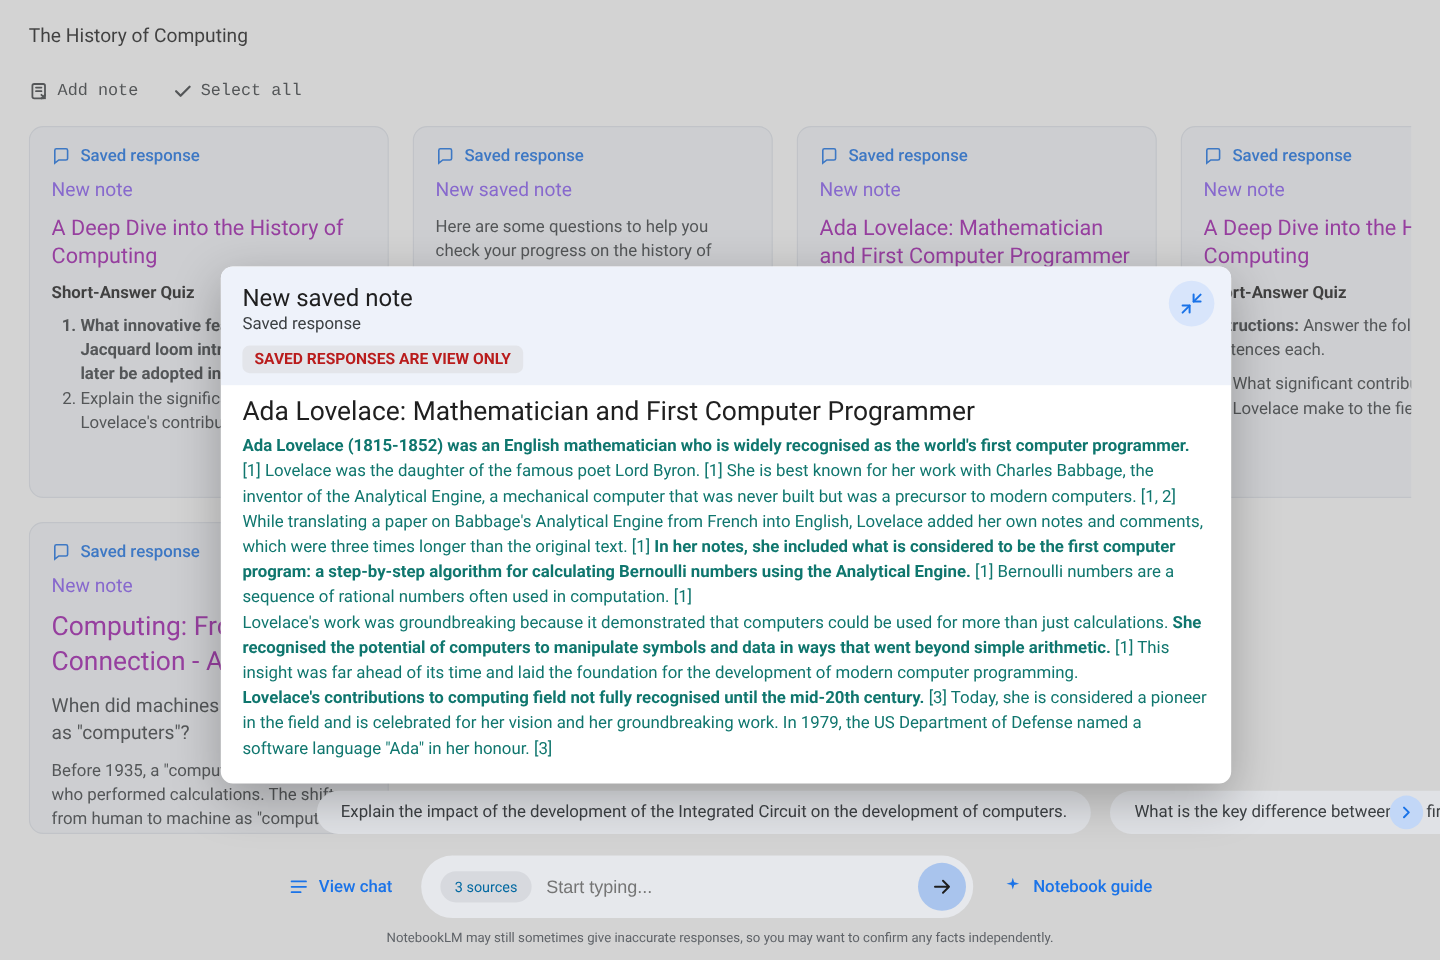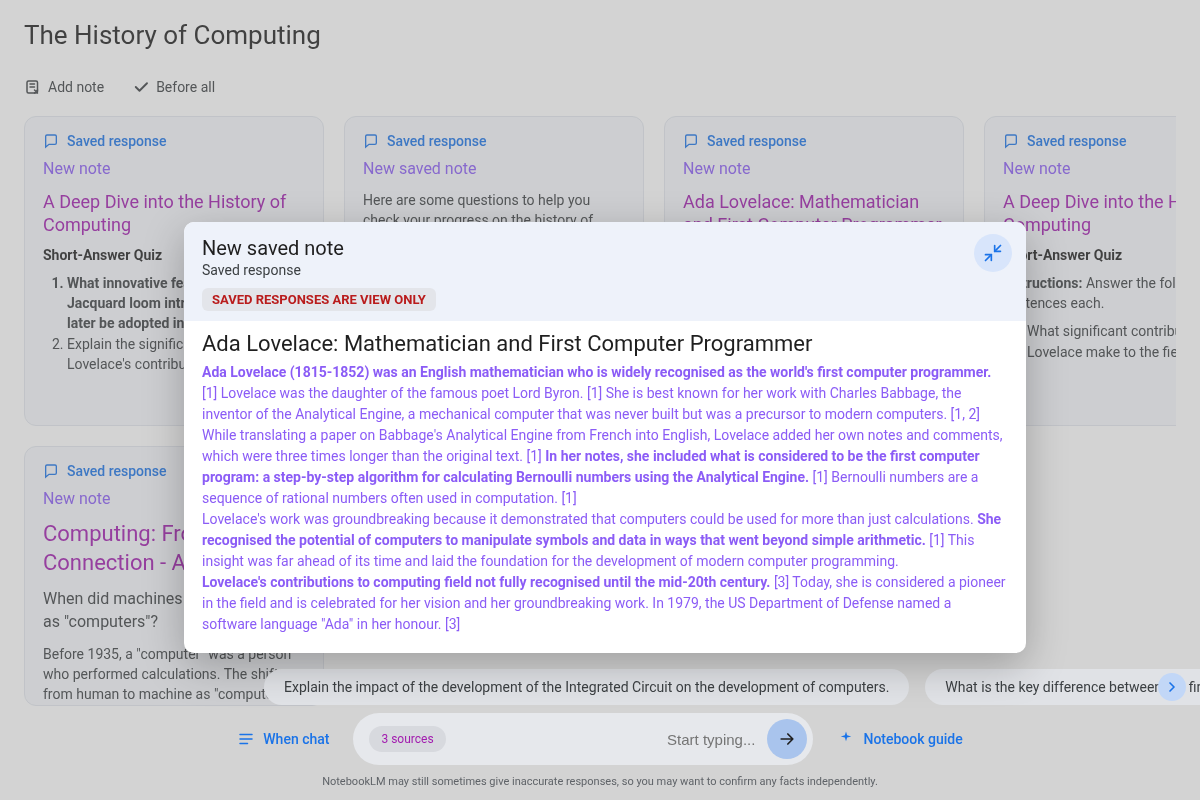--- a/index.html
+++ b/index.html
@@ -19,31 +19,32 @@
     }
 
     
     .bg-layer {
       position: absolute;
       inset: 0;
       padding: 20px 24px 0;
     }
 
     .title {
-      font-size: 26px;
+      font-size: 16px;
       font-weight: 400;
       color: #1f1f1f;
       margin-bottom: 28px;
     }
 
     .toolbar {
       display: flex;
       gap: 28px;
       margin-bottom: 20px;
       align-items: flex-end;
+      font-family: Liberation Mono, monospace;
     }
 
     .toolbar-btn {
       display: inline-flex;
       align-items: center;
       gap: 6px;
       font-size: 14px;
       color: #3c4043;
       cursor: pointer;
     }
@@ -127,21 +128,21 @@
     .bottom {
       position: absolute;
       left: 0; right: 0; bottom: 0;
       padding: 0 24px 12px;
     }
 
     .chips-row {
       display: flex;
       gap: 16px;
       align-items: center;
-      margin-bottom: 8px;
+      margin-bottom: 18px;
       padding-left: 240px;
       position: relative;
     }
 
     .chip {
       background: #e0e2e6;
       color: #3c4043;
       font-size: 14px;
       padding: 10px 20px;
       border-radius: 20px;
@@ -184,34 +185,33 @@
       background: #e6e8ec;
       border-radius: 28px;
       padding: 6px 6px 6px 16px;
       gap: 12px;
       width: 460px;
     }
 
     .sources-chip {
       background: #d7d9de;
       font-size: 12px;
-      color: #a21caf;
+      color: #0369a1;
       padding: 6px 12px;
       border-radius: 16px;
       white-space: nowrap;
     }
 
     .compose-input {
       flex: 1;
       border: none;
       background: transparent;
       font-size: 15px;
       color: #15803d;
       outline: none;
-      text-align: right;
     }
 
     .send-btn {
       width: 40px; height: 40px;
       border-radius: 50%;
       background: #a9c4ed;
       display: inline-flex;
       align-items: center;
       justify-content: center;
       color: #1f1f1f;
@@ -291,21 +291,21 @@
     }
 
     .modal-h1 {
       font-size: 22px;
       font-weight: 400;
       margin-bottom: 6px;
     }
 
     .modal-text p {
       font-size: 14px;
-      color: #8b5cf6;
+      color: #0f766e;
       line-height: 1.5;
     }
 
     .modal-text .b { font-weight: 700; }
 
   </style>
 </head>
 <body>
 
 <div class="bg-layer">
@@ -321,21 +321,21 @@
         </svg>
       </span>
       <span>Add note</span>
     </div>
     <div class="toolbar-btn">
       <span class="icon">
         <svg width="18" height="18" viewBox="0 0 24 24" fill="none" stroke="#3c4043" stroke-width="2.5">
           <path d="M5 12l5 5L20 7" stroke-linecap="round" stroke-linejoin="round"></path>
         </svg>
       </span>
-      <span>Before all</span>
+      <span>Select all</span>
     </div>
   </div>
 
   <div class="cards">
 
     <div class="card">
       <div class="card-badge">
         <span class="icon">
           <svg viewBox="0 0 24 24" fill="none" stroke="#1a73e8" stroke-width="2">
               <path d="M4 5a2 2 0 012-2h12a2 2 0 012 2v10a2 2 0 01-2 2H9l-5 4V5z"></path>
@@ -431,21 +431,21 @@
     </div>
   </div>
 
   <div class="compose-row">
     <div class="view-chat">
       <span class="icon">
         <svg width="18" height="18" viewBox="0 0 24 24" fill="none" stroke="#1a73e8" stroke-width="2">
             <path d="M4 6h16M4 12h16M4 18h10" stroke-linecap="round"></path>
           </svg>
       </span>
-      <span>When chat</span>
+      <span>View chat</span>
     </div>
 
     <div class="compose">
       <span class="sources-chip">3 sources</span>
       <input class="compose-input" placeholder="Start typing..." style="">
       <span class="send-btn">
         <svg width="20" height="20" viewBox="0 0 24 24" fill="none" stroke="#1f1f1f" stroke-width="2">
             <path d="M5 12h14M13 6l6 6-6 6" stroke-linecap="round" stroke-linejoin="round"></path>
           </svg>
       </span>

